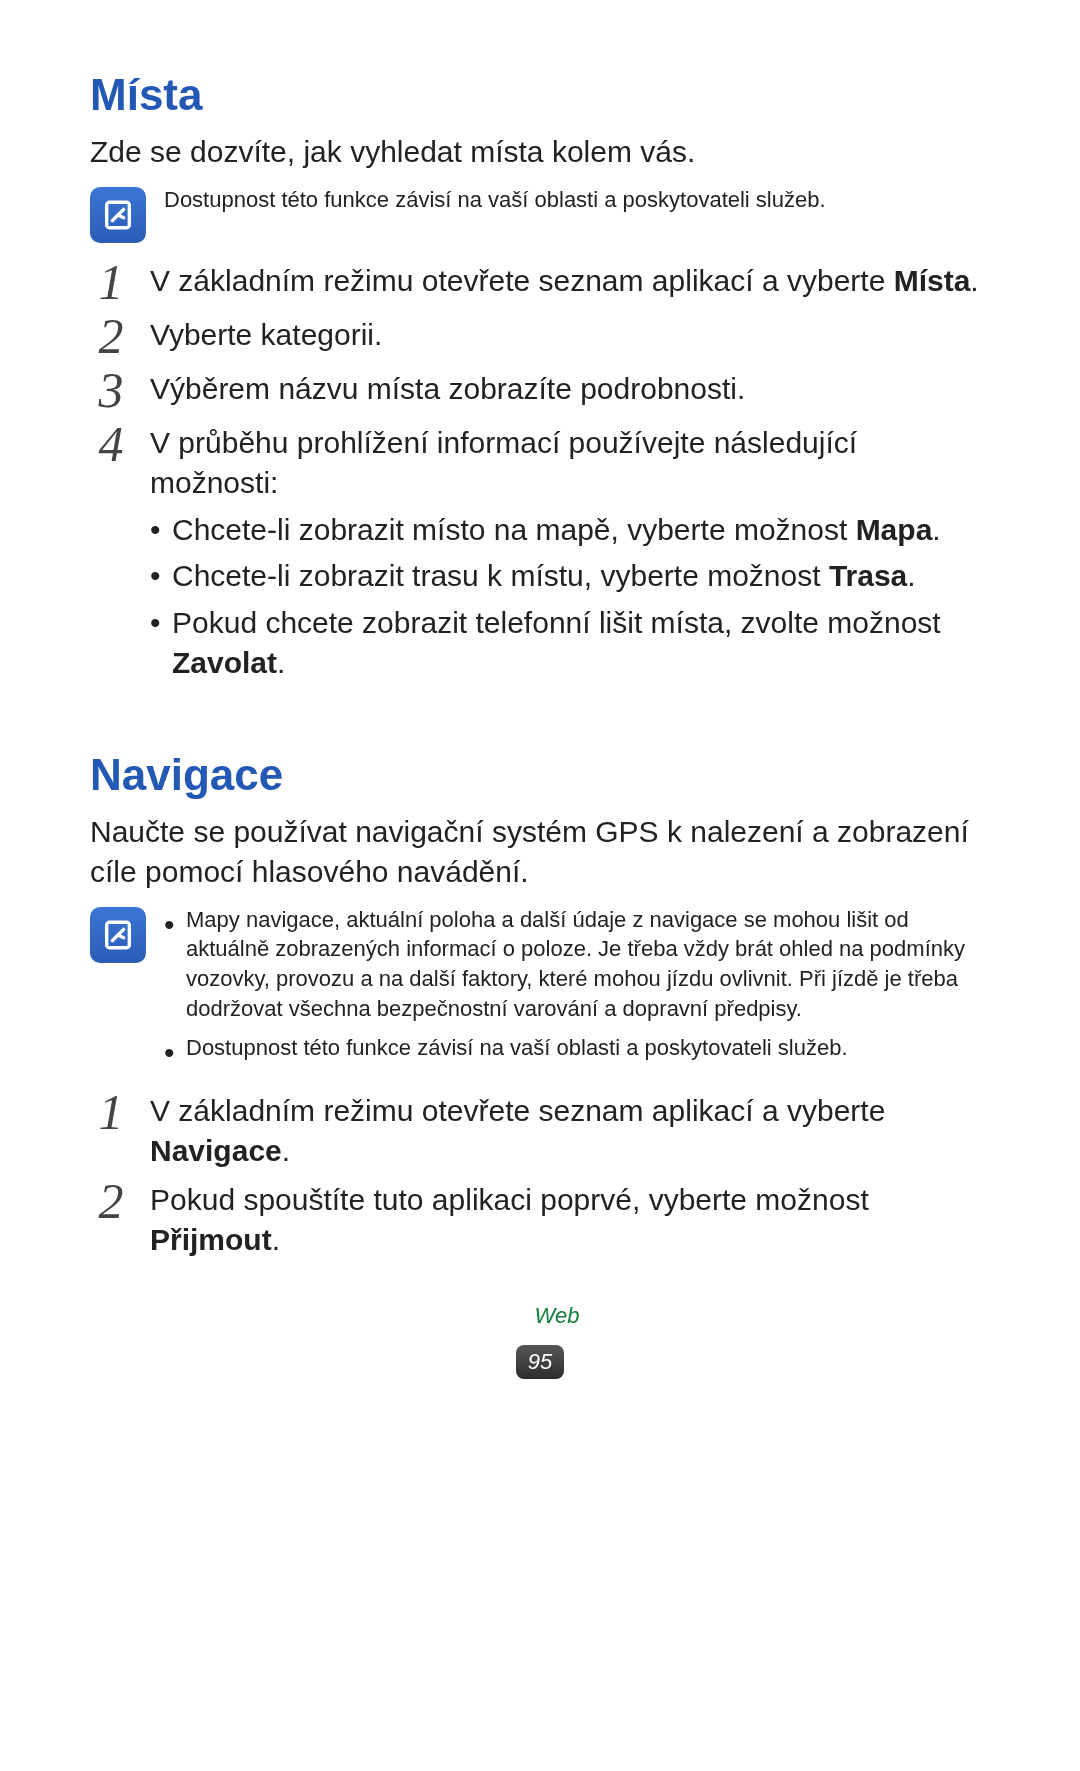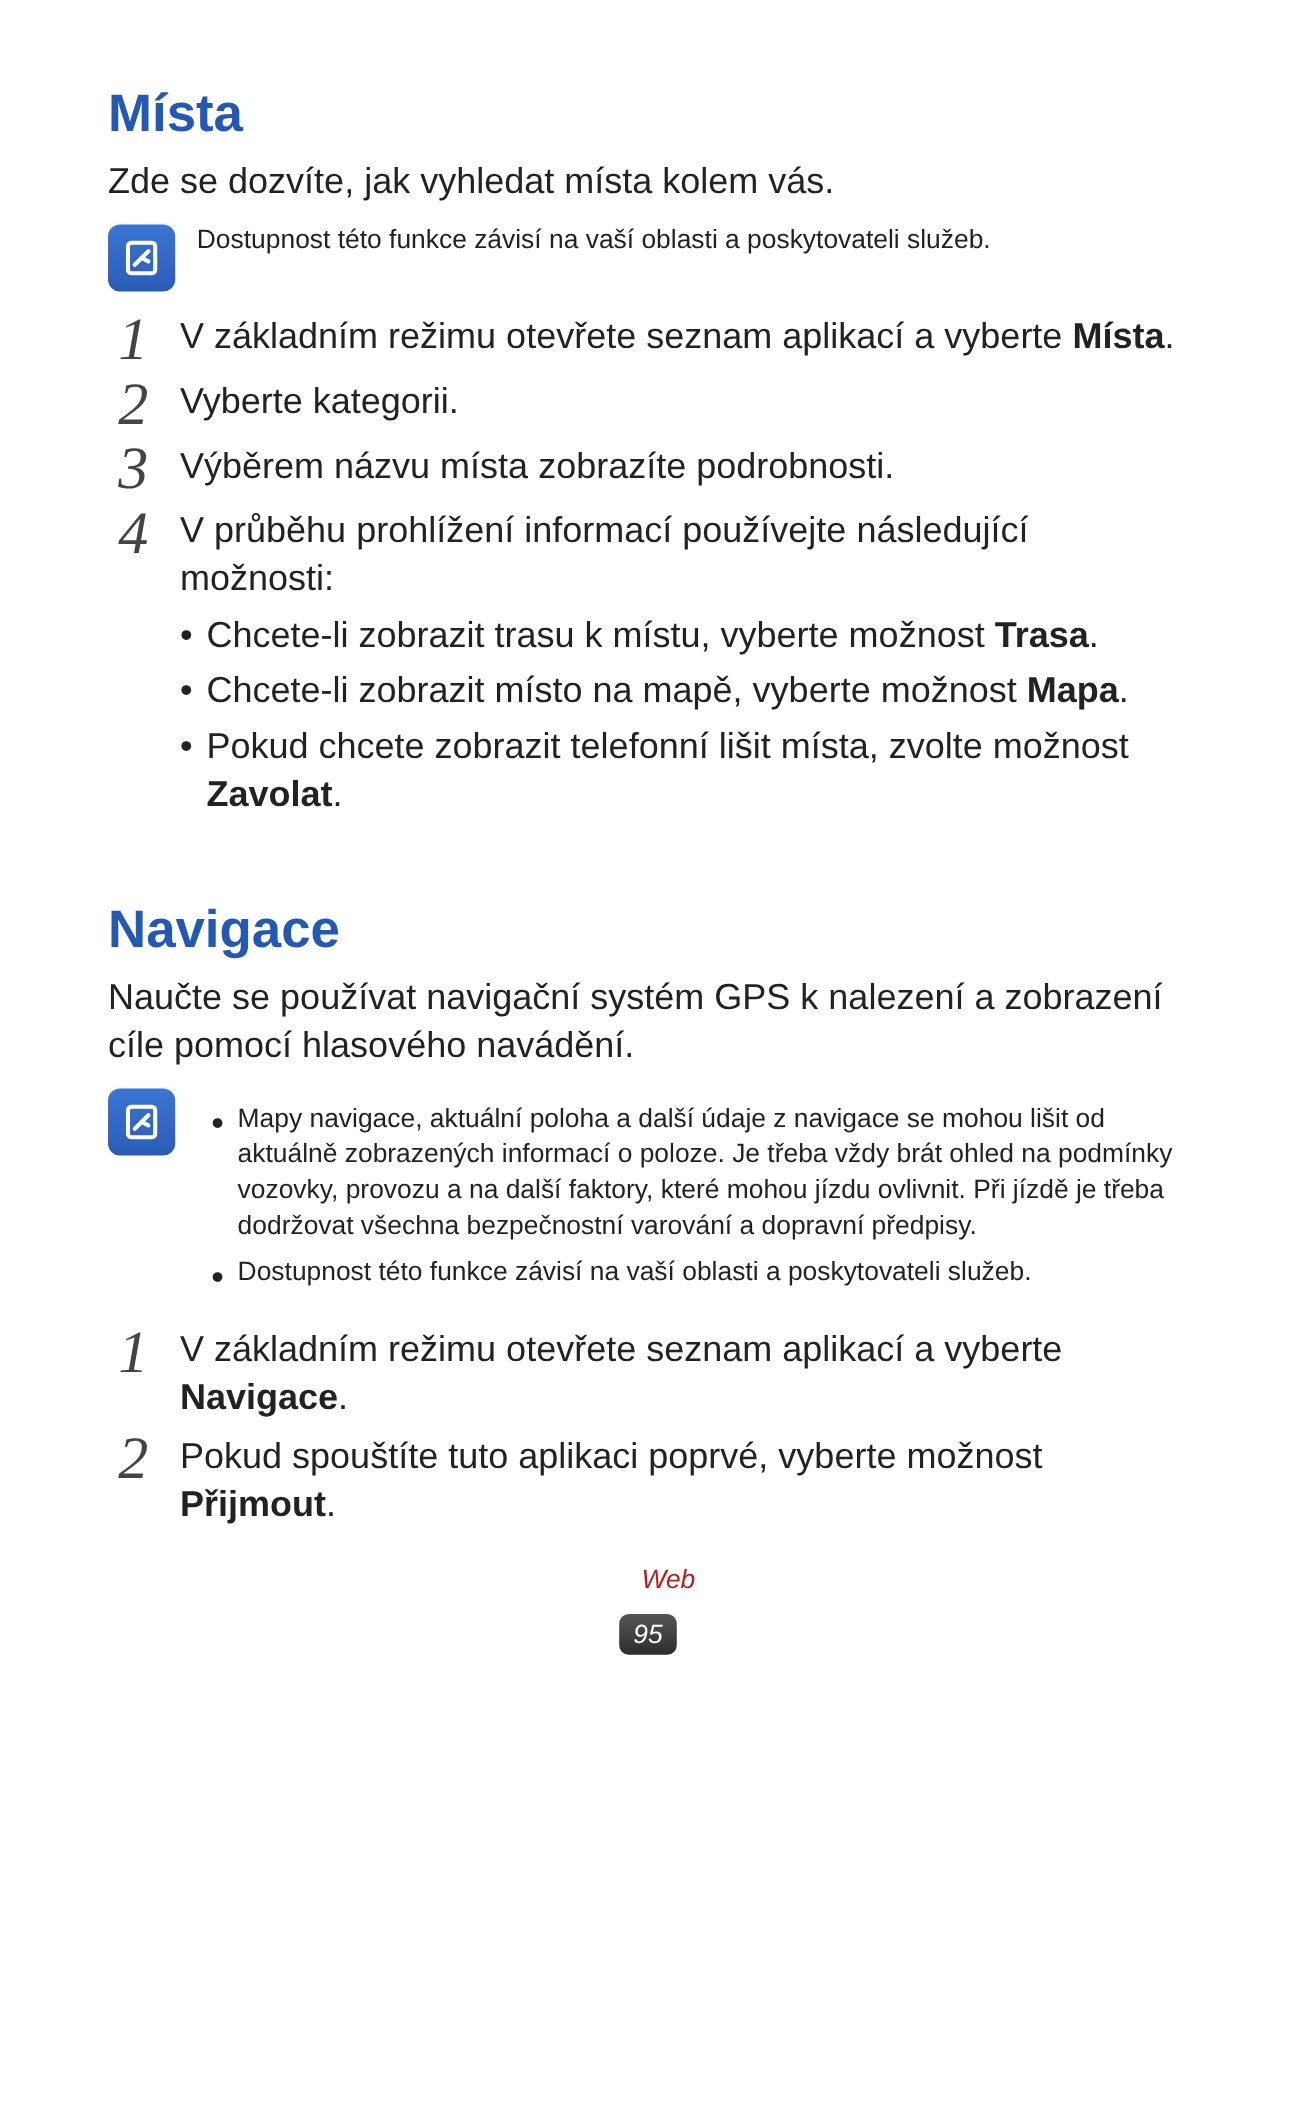--- a/index.html
+++ b/index.html
@@ -43,21 +43,21 @@
     align-items: center;
     justify-content: center;
     margin-top: 2px;
   }
   .note-icon svg { width: 34px; height: 34px; }
   .note-body {
     flex: 1;
     font-size: 22px;
     line-height: 1.35;
   }
-  .note-body ul { list-style: none; padding: 0; margin: 12px; }
+  .note-body ul { list-style: none; padding: 0; margin: 0; }
   .note-body li {
     position: relative;
     padding-left: 22px;
     margin-bottom: 10px;
   }
   .note-body li::before {
     content: "\2022";
     position: absolute;
     left: 0;
     top: 0;
@@ -108,21 +108,21 @@
   .footer {
     position: absolute;
     bottom: 40px;
     left: 0;
     width: 100%;
     text-align: center;
   }
   .footer-label {
     font-style: italic;
     font-size: 22px;
-    color: #b91c1c;
+    color: #15803d;
     padding-left: 34px;
   }
   .page-badge {
     margin: 16px auto 0 auto;
     width: 48px;
     height: 34px;
     border-radius: 8px;
     background: linear-gradient(#565656, #2d2d2d);
     color: #fff;
     font-size: 22px;
@@ -170,24 +170,24 @@
       <div class="step-num">3</div>
       <div class="step-body">Výběrem názvu místa zobrazíte podrobnosti.</div>
     </div>
 
     <div class="step">
       <div class="step-num">4</div>
       <div class="step-body">
         <div>V průběhu prohlížení informací používejte následující možnosti:</div>
         <ul>
           <li>
-            <span>Chcete-li zobrazit trasu k místu, vyberte možnost </span><span class="bold">Trasa</span><span>.</span>
+            <span>Chcete-li zobrazit místo na mapě, vyberte možnost </span><span class="bold">Mapa</span><span>.</span>
           </li>
           <li>
-            <span>Chcete-li zobrazit místo na mapě, vyberte možnost </span><span class="bold">Mapa</span><span>.</span>
+            <span>Chcete-li zobrazit trasu k místu, vyberte možnost </span><span class="bold">Trasa</span><span>.</span>
           </li>
           <li>
             <span>Pokud chcete zobrazit telefonní lišit místa, zvolte možnost </span><span class="bold">Zavolat</span><span>.</span>
           </li>
         </ul>
       </div>
     </div>
   </div>
 
   <div class="section2">

